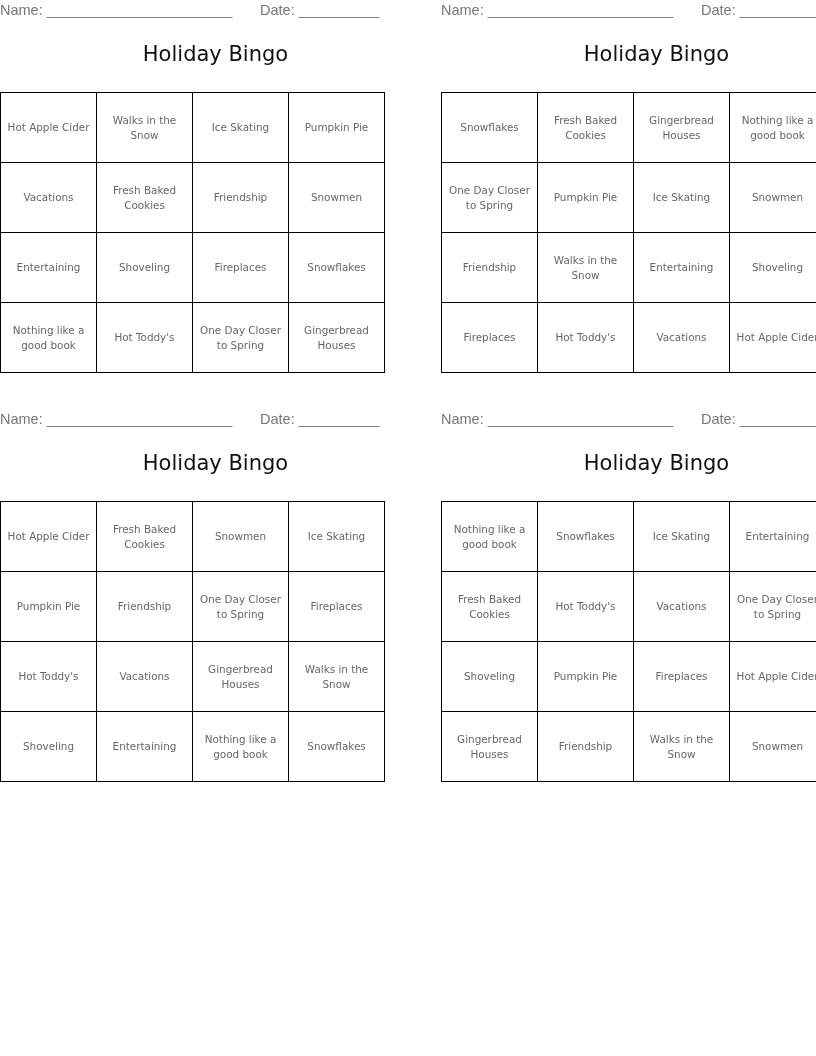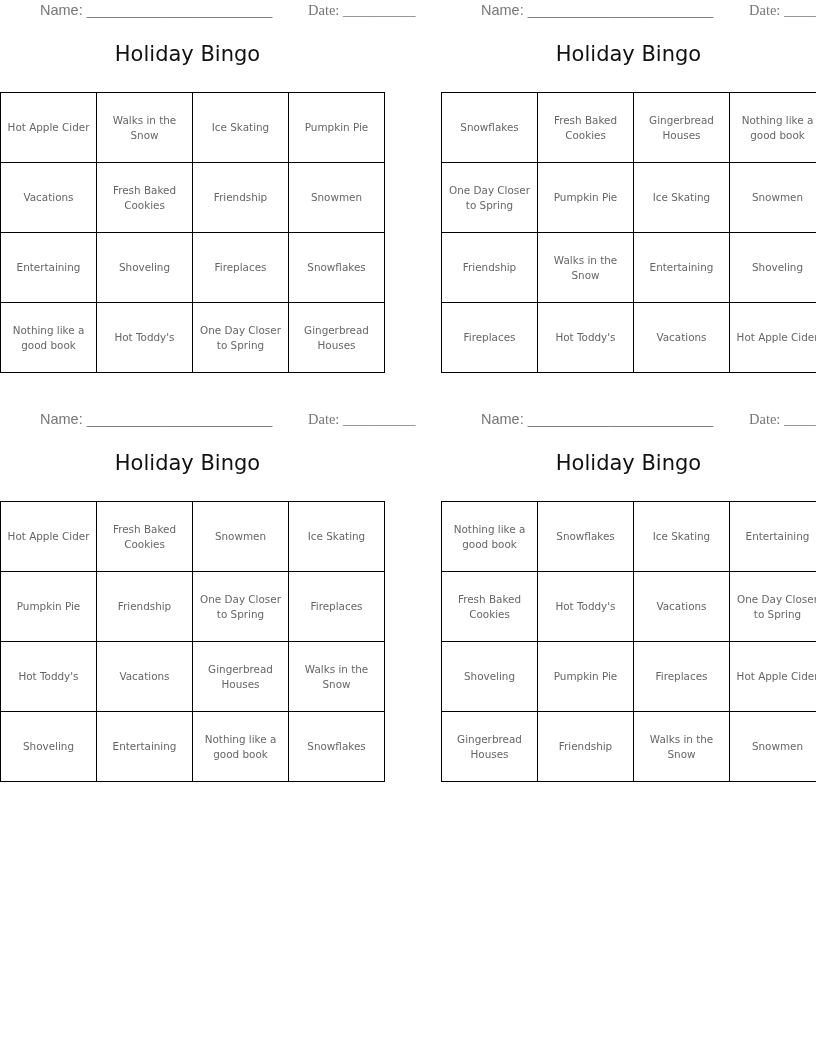--- a/index.html
+++ b/index.html
@@ -26,34 +26,34 @@
     .name-row {
       position: absolute;
       top: 2px;
       left: 0;
       width: 375px;
       height: 18px;
       font-family: "Liberation Sans", sans-serif;
       font-size: 14.5px;
       color: #777777;
       white-space: nowrap;
-      margin-left: 40px;
     }
     .name-label { position: absolute; left: 0; top: 0; }
-    .date-label { position: absolute; left: 268px; top: 0; font-family: Liberation Serif, serif; }
+    .date-label { position: absolute; left: 260px; top: 0; }
     .title {
       position: absolute;
       top: 42px;
       left: 0;
       width: 375px;
       text-align: center;
       font-family: "DejaVu Sans", sans-serif;
       font-size: 21px;
       color: #111111;
       letter-spacing: 0px;
+      padding-left: 28px;
     }
     .grid {
       position: absolute;
       top: 92px;
       left: 0;
       width: 375px;
       height: 281px;
       border-collapse: collapse;
       table-layout: fixed;
     }

